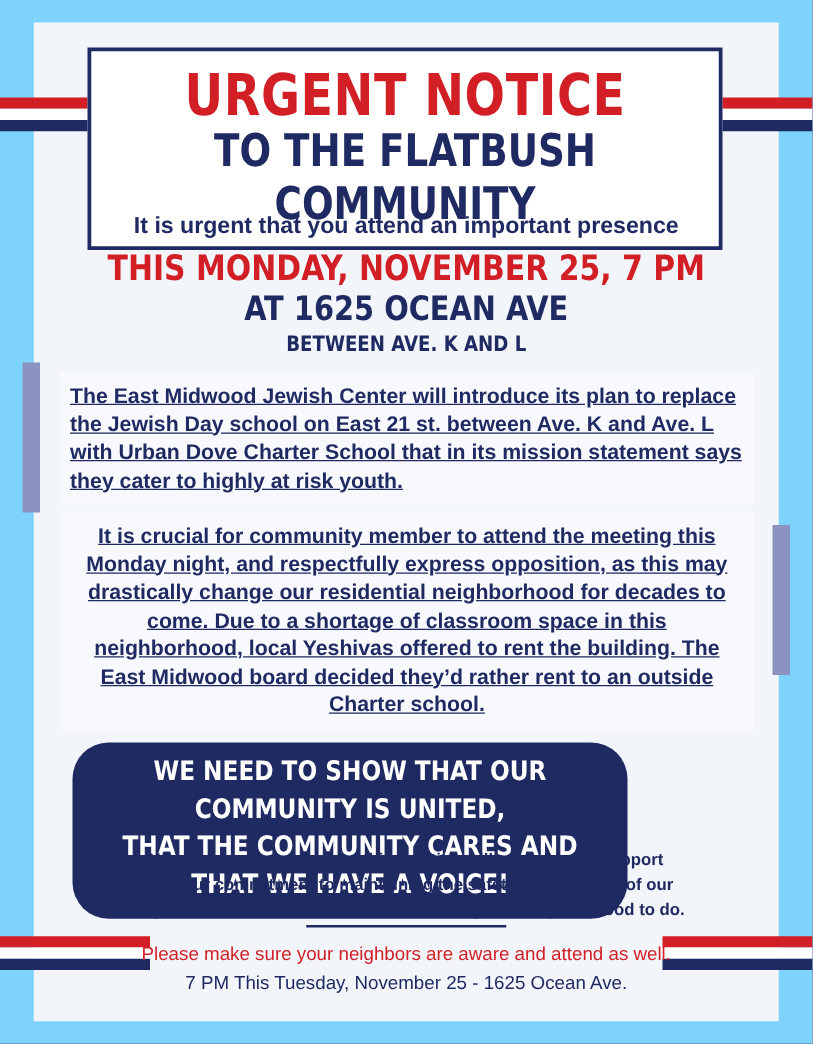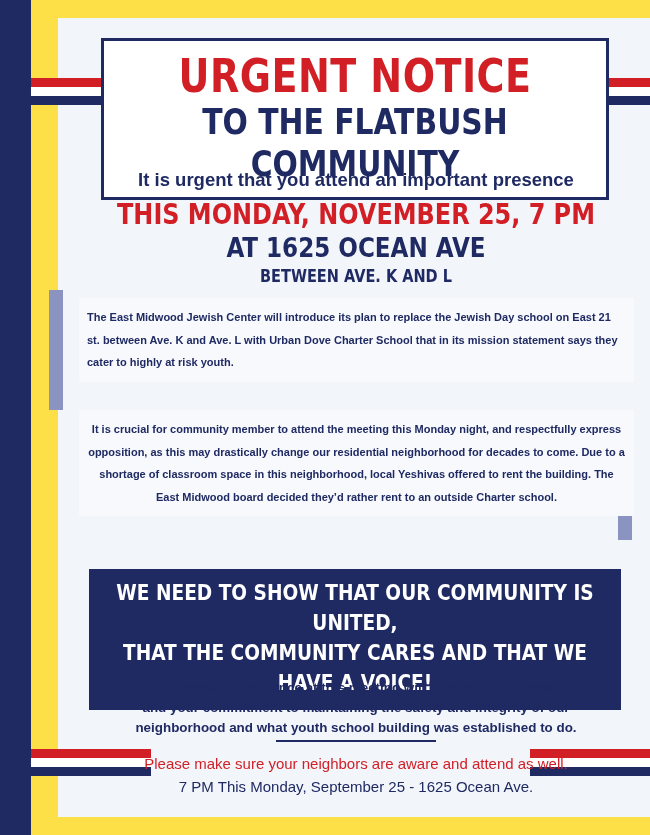--- a/index.html
+++ b/index.html
@@ -11,22 +11,21 @@
     font-family: "Liberation Sans", sans-serif;
     background: #1f2a63;
     position: relative;
     overflow: hidden;
   }
 
   
   .flyer {
     position: absolute;
     inset: 0;
-    background: #fde047;
-    margin-left: 31px;
+    background: #7dd3fc;
   }
   .inner-page {
     position: absolute;
     left: 27px;
     top: 18px;
     width: 596px;
     height: 799px;
     background: #f2f5fa;
   }
 
@@ -122,39 +121,41 @@
     color: #1f2a63;
     transform: scaleX(0.95);
   }
 
   
   .para {
     position: absolute;
     left: 48px;
     width: 555px;
     background: #f7f9fd;
-    font-size: 11px;
+    font-size: 17px;
     font-weight: 700;
     line-height: 22.5px;
     color: #1f2a63;
     padding: 8px 8px 8px 8px;
+    text-decoration: underline;
   }
   .para-1 { top: 298px; }
   .para-2 { top: 410px; text-align: center; }
 
   
   .callout {
     position: absolute;
     left: 58px;
-    top: 569px;
-    width: 532px;
+    top: 594px;
+    width: 444px;
     background: #1f2a63;
     color: #ffffff;
     text-align: center;
     padding: 9px 10px 12px;
+    border-radius: 29px;
   }
   .callout div {
     font-family: "DejaVu Sans Condensed", "Liberation Sans Narrow", "Liberation Sans", sans-serif;
     font-weight: 700;
     font-size: 21.5px;
     line-height: 30px;
     transform: scaleX(0.96);
   }
 
   
@@ -245,23 +246,23 @@
   <div class="para para-2">It is crucial for community member to attend the meeting this Monday night, and respectfully express opposition, as this may drastically change our residential neighborhood for decades to come. Due to a shortage of classroom space in this neighborhood, local Yeshivas offered to rent the building. The East Midwood board decided they’d rather rent to an outside Charter school.</div>
 
   <div class="callout">
     <div>WE NEED TO SHOW THAT OUR COMMUNITY IS UNITED,</div>
     <div>THAT THE COMMUNITY CARES AND THAT WE HAVE A VOICE!</div>
   </div>
 
   <div class="closing">
     <div>Your personal presence at this meeting will convey your support</div>
     <div>and your commitment to maintaining the safety and integrity of our</div>
-    <div>neighborhood and what youth school building was established to do.</div>
+    <div>neighborhood and what that school building was neighborhood to do.</div>
   </div>
 
   <div class="divider"></div>
 
   <div class="final">
     <div>Please make sure your neighbors are aware and attend as well.</div>
-    <div class="second">7 PM This Monday, September 25 - 1625 Ocean Ave.</div>
+    <div class="second">7 PM This Tuesday, November 25 - 1625 Ocean Ave.</div>
   </div>
 
 </div>
 
 </body></html>

